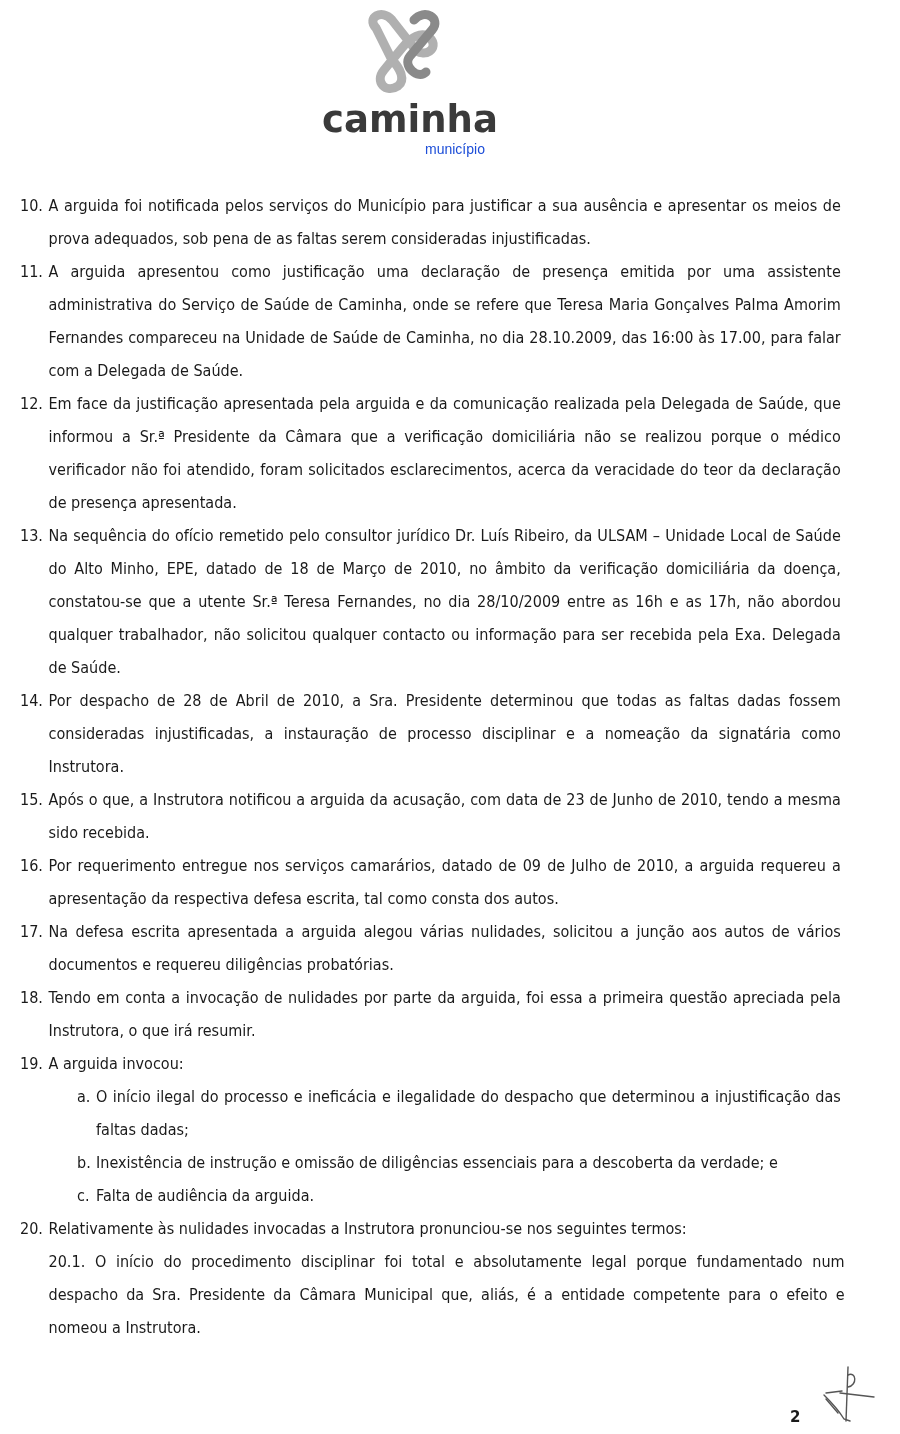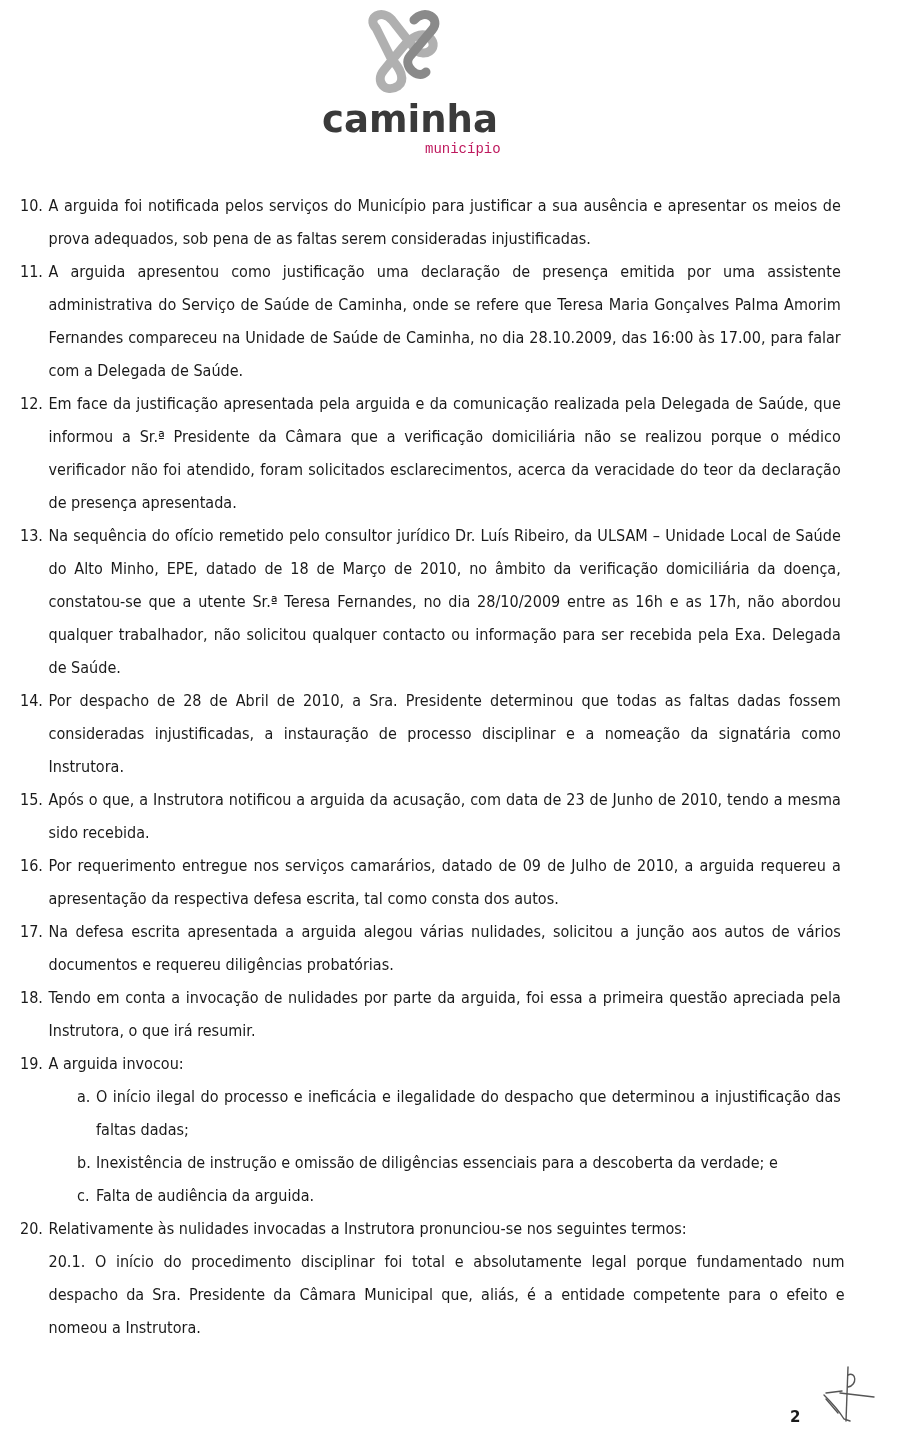--- a/index.html
+++ b/index.html
@@ -8,22 +8,22 @@
     font-family: "DejaVu Sans", sans-serif; color: #1a1a1a;
   }
   .logo { position: absolute; left: 0; width: 900px; top: 0; height: 165px; }
   .logo-mark { position: absolute; left: 362px; top: 8px; width: 82px; height: 88px; }
   .logo-word {
     position: absolute; left: 320px; top: 100px; width: 180px; text-align: center;
     font-family: "DejaVu Sans", sans-serif; font-weight: bold; font-size: 37px;
     color: #3a3a3a; letter-spacing: 0px; line-height: 40px;
   }
   .logo-sub {
-    position: absolute; left: 425px; top: 141px; font-size: 14px; color: #be185d;
-    font-family: Liberation Mono, monospace;
+    position: absolute; left: 425px; top: 141px; font-size: 14px; color: #1d4ed8;
+    font-family: Liberation Sans, sans-serif;
   }
   .content {
     position: absolute; left: 20px; top: 190px; width: 868px;
     font-family: "DejaVu Sans", sans-serif; font-size: 15.2px; line-height: 33px;
     transform: scaleX(0.95); transform-origin: left top;
   }
   .item { display: flex; text-align: justify; }
   .num { width: 30px; flex: 0 0 30px; white-space: nowrap; }
   .txt { flex: 1; text-align: justify; text-align-last: left; padding-right: 4px; }
   .sub { display: flex; margin-left: 60px; text-align: justify; }

